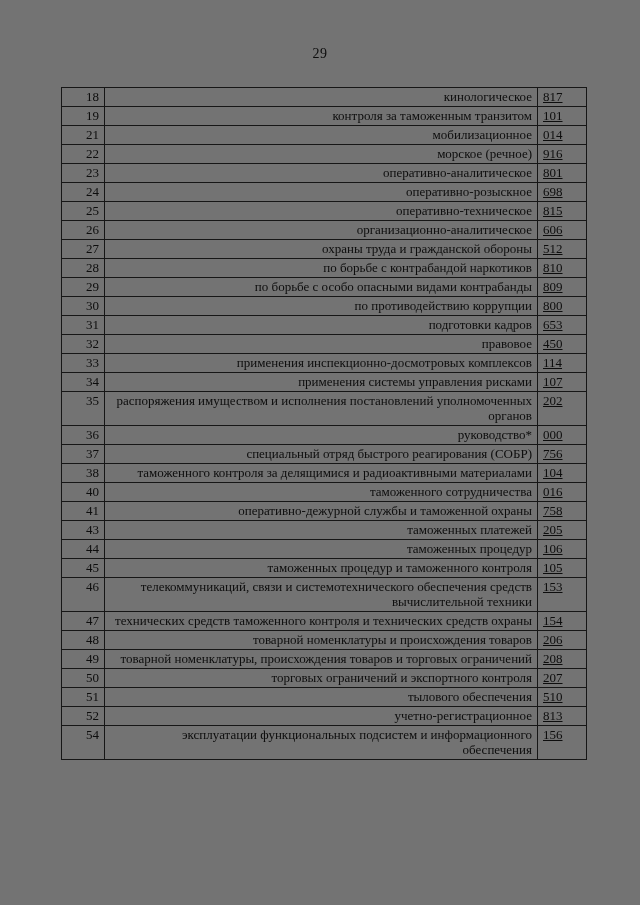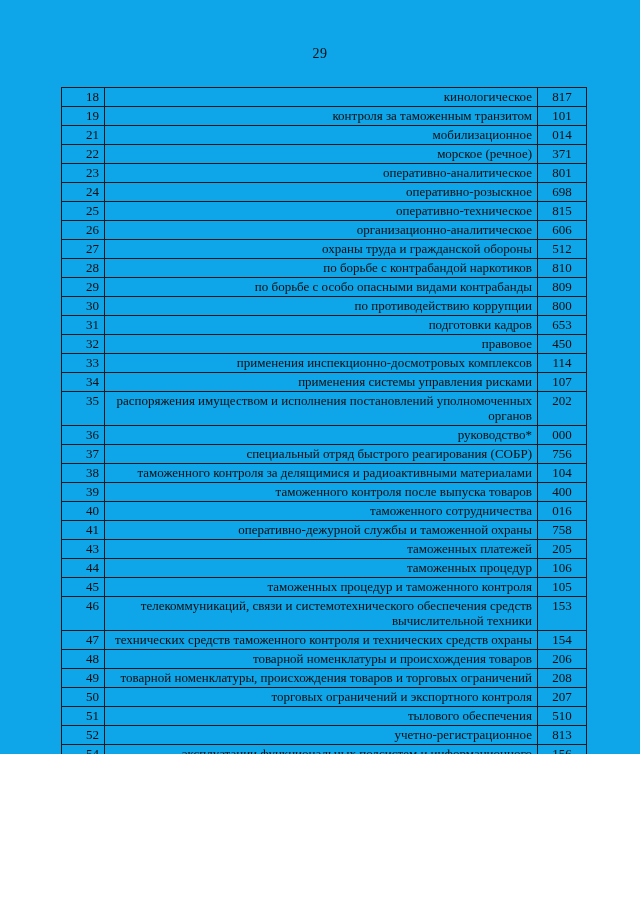--- a/index.html
+++ b/index.html
@@ -3,22 +3,22 @@
 <meta charset="utf-8">
 <style>
   html, body {
     margin: 0;
     padding: 0;
     background: #ffffff;
   }
   .page {
     position: relative;
     width: 640px;
-    height: 754px;
-    background: #0ea5e9;
+    height: 905px;
+    background: #737373;
     font-family: "Liberation Serif", serif;
     color: #0d0d0d;
     overflow: hidden;
   }
   .page-number {
     position: absolute;
     top: 46px;
     left: 0;
     width: 640px;
     text-align: center;
@@ -44,21 +44,21 @@
   td.col-num {
     width: 32px;
     padding-left: 9px;
     text-align: right;
   }
   td.col-name {
     text-align: right;
   }
   td.col-code {
     width: 38px;
-    text-align: center;
+    text-decoration: underline;
   }
 </style>
 </head>
 <body>
 
 <div class="page">
   <div class="page-number">29</div>
 
   <table class="dept-table">
     <tbody>
@@ -73,21 +73,21 @@
           <td class="col-code">101</td>
         </tr>
         <tr>
           <td class="col-num">21</td>
           <td class="col-name">мобилизационное</td>
           <td class="col-code">014</td>
         </tr>
         <tr>
           <td class="col-num">22</td>
           <td class="col-name">морское (речное)</td>
-          <td class="col-code">371</td>
+          <td class="col-code">916</td>
         </tr>
         <tr>
           <td class="col-num">23</td>
           <td class="col-name">оперативно-аналитическое</td>
           <td class="col-code">801</td>
         </tr>
         <tr>
           <td class="col-num">24</td>
           <td class="col-name">оперативно-розыскное</td>
           <td class="col-code">698</td>
@@ -154,25 +154,20 @@
         </tr>
         <tr>
           <td class="col-num">37</td>
           <td class="col-name">специальный отряд быстрого реагирования (СОБР)</td>
           <td class="col-code">756</td>
         </tr>
         <tr>
           <td class="col-num">38</td>
           <td class="col-name">таможенного контроля за делящимися и радиоактивными материалами</td>
           <td class="col-code">104</td>
-        </tr>
-        <tr>
-          <td class="col-num">39</td>
-          <td class="col-name">таможенного контроля после выпуска товаров</td>
-          <td class="col-code">400</td>
         </tr>
         <tr>
           <td class="col-num">40</td>
           <td class="col-name">таможенного сотрудничества</td>
           <td class="col-code">016</td>
         </tr>
         <tr>
           <td class="col-num">41</td>
           <td class="col-name">оперативно-дежурной службы и таможенной охраны</td>
           <td class="col-code">758</td>

